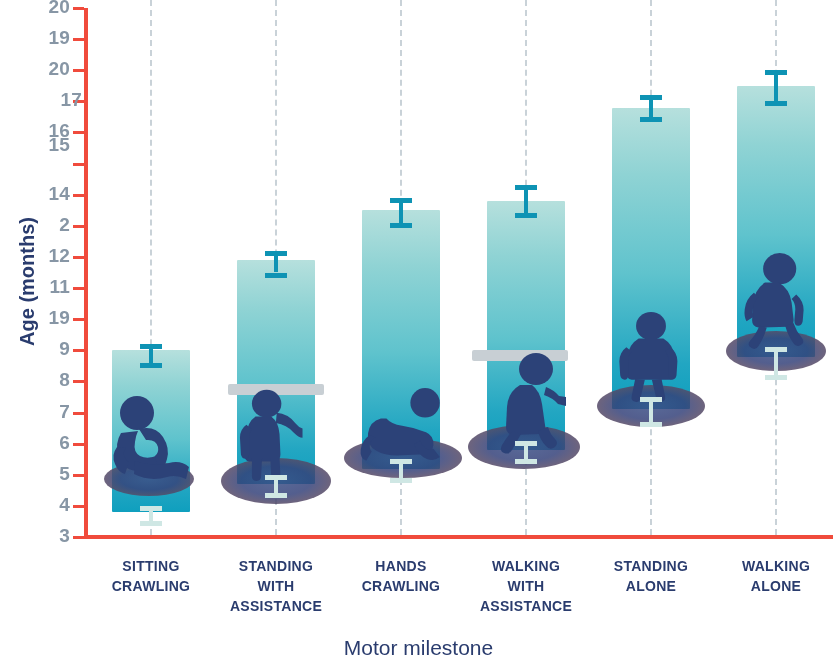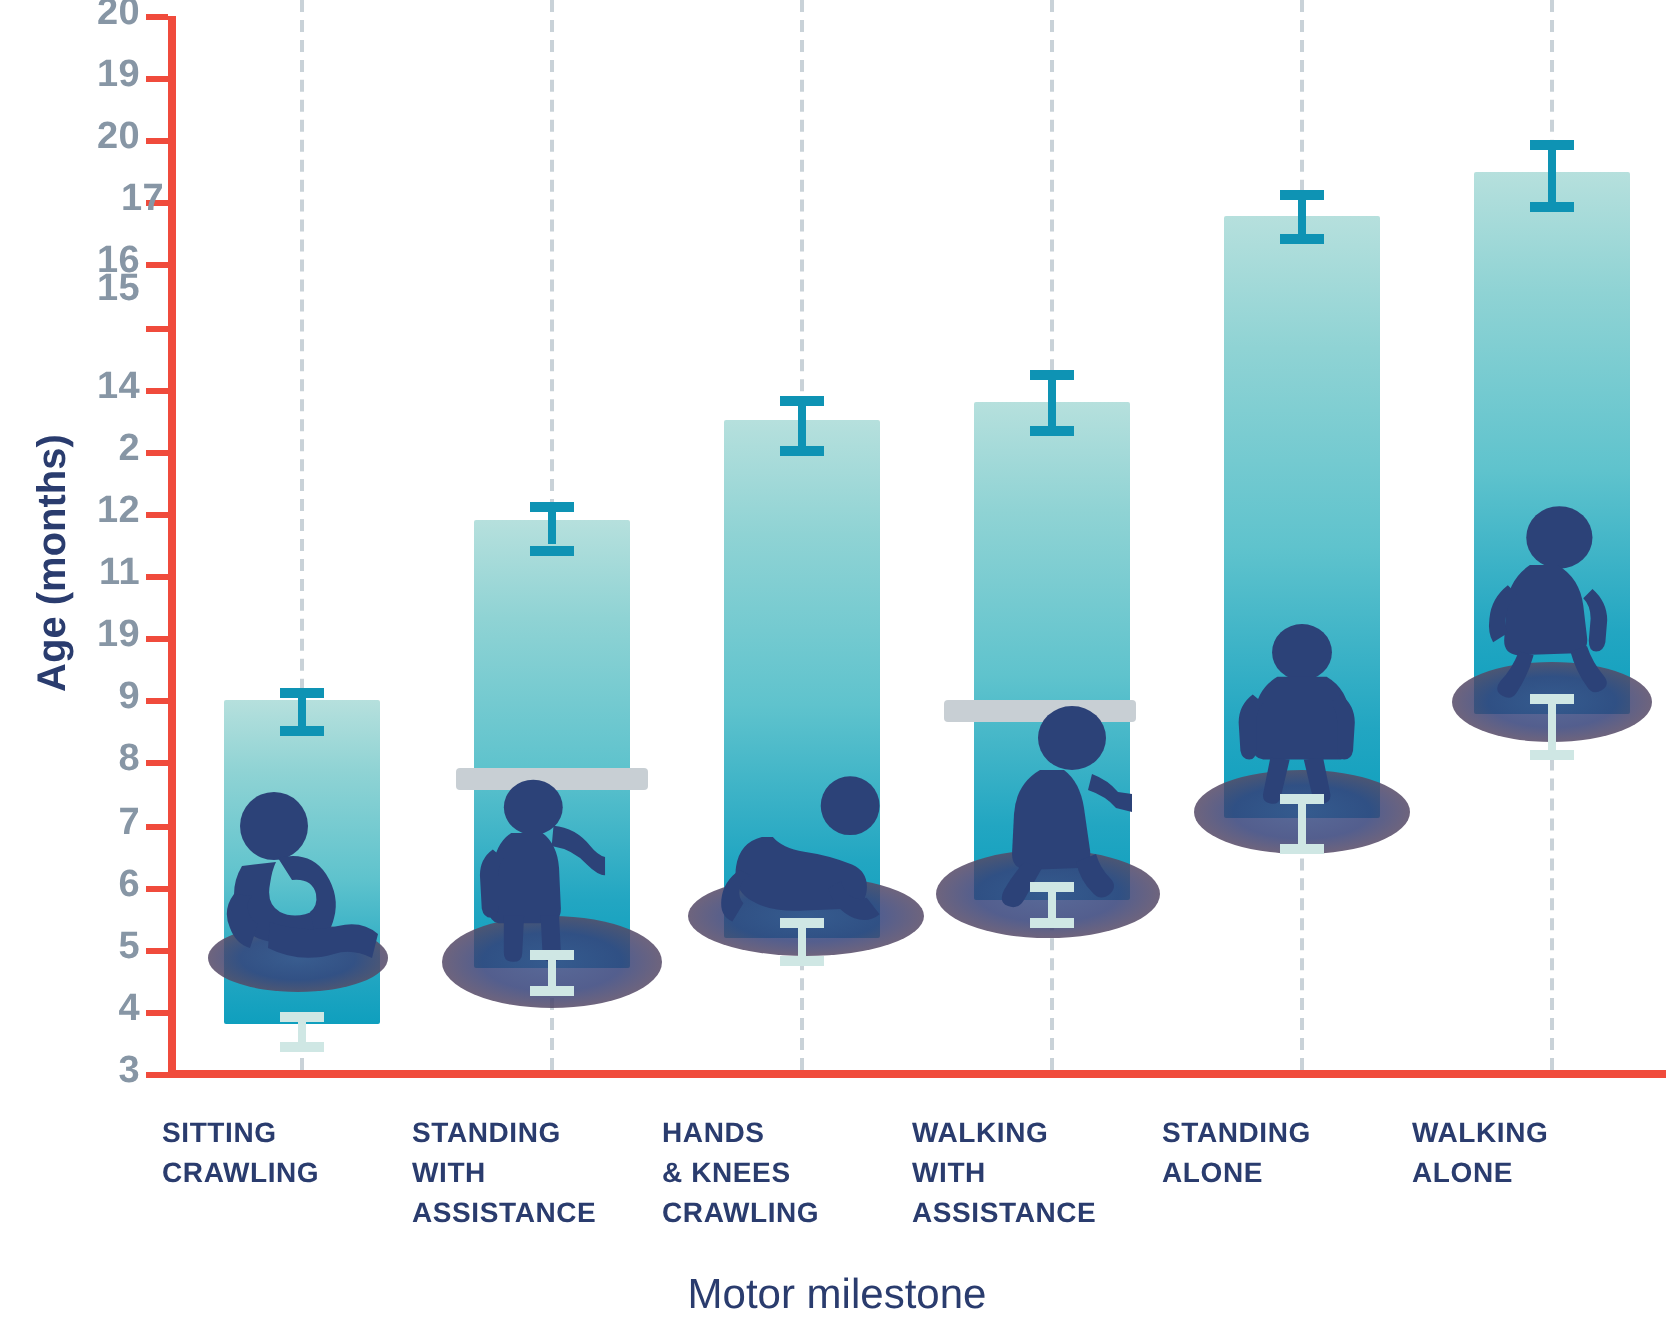--- a/index.html
+++ b/index.html
@@ -28,21 +28,21 @@
   .e-bot{background:#cfe7e4;}
 
   
   .baby{position:absolute;}
   .shadow{position:absolute;border-radius:50%;
           background:radial-gradient(ellipse at center,#3b4f86 0%,#35427a 45%,#5a4a63 75%,rgba(90,74,99,0) 100%);
           opacity:.85;}
   .walkbar{position:absolute;height:11px;background:#c8cfd4;border-radius:2px;}
 
   
-  .xlab{position:absolute;top:556px;text-align:left;
+  .xlab{position:absolute;top:556px;text-align:center;
         font-size:14px;font-weight:bold;color:#2a3c6e;line-height:20px;letter-spacing:.3px;}
   .xlab div{white-space:nowrap;}
 </style>
 </head>
 <body>
 
 <div id="stage">
 
   <div class="ytitle">Age (months)</div>
 
@@ -208,21 +208,20 @@
         <div>SITTING</div>
         <div>CRAWLING</div>
       </div>
       <div class="xlab" style="left: 206px; width: 140px;">
         <div>STANDING</div>
         <div>WITH</div>
         <div>ASSISTANCE</div>
       </div>
       <div class="xlab" style="left: 331px; width: 140px;">
         <div>HANDS</div>
-        <div>&amp; KNEES</div>
         <div>CRAWLING</div>
       </div>
       <div class="xlab" style="left: 456px; width: 140px;">
         <div>WALKING</div>
         <div>WITH</div>
         <div>ASSISTANCE</div>
       </div>
       <div class="xlab" style="left: 581px; width: 140px;">
         <div>STANDING</div>
         <div>ALONE</div>

